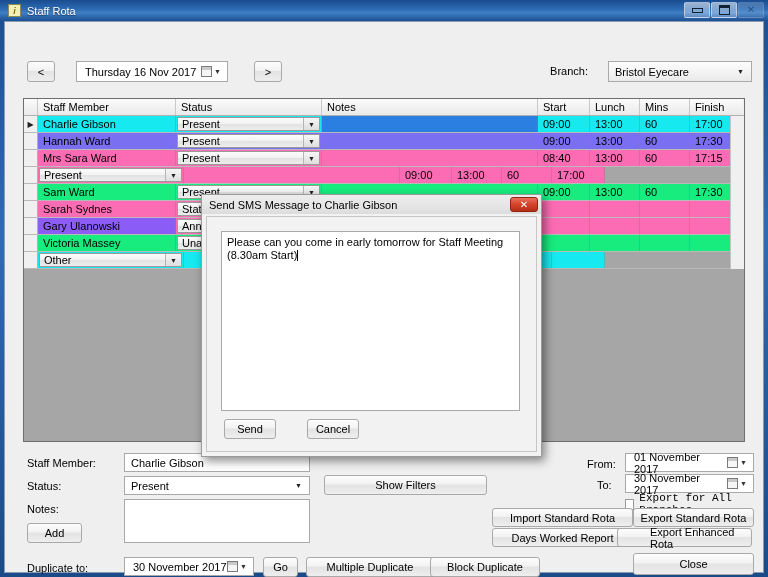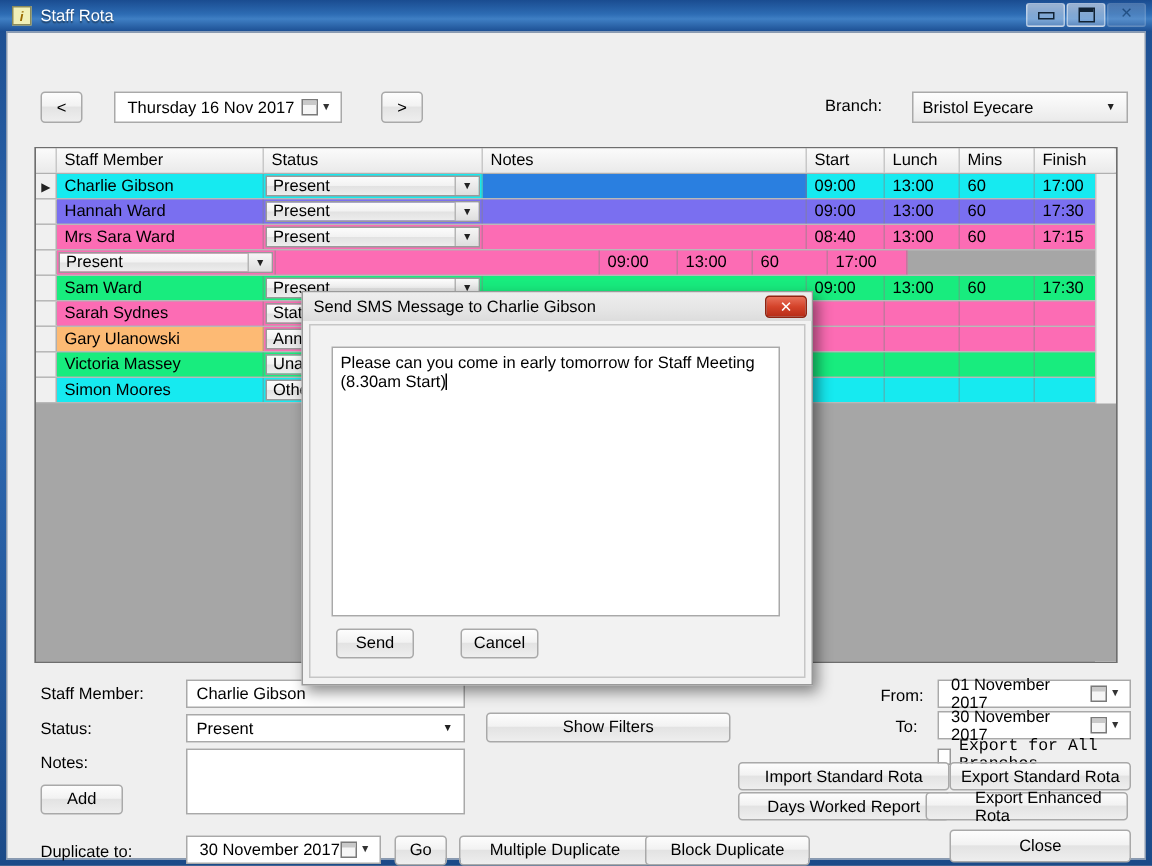--- a/index.html
+++ b/index.html
@@ -264,21 +264,21 @@
               </div>
             </div>
             <div class="gc c-notes" style="background: rgb(252, 108, 180);"></div>
             <div class="gc c-start" style="background: rgb(252, 108, 180);"></div>
             <div class="gc c-lunch" style="background: rgb(252, 108, 180);"></div>
             <div class="gc c-mins" style="background: rgb(252, 108, 180);"></div>
             <div class="gc c-finish" style="background: rgb(252, 108, 180);"></div>
           </div>
           <div class="grow">
             <div class="gc selmark"></div>
-            <div class="gc c-name" style="background: #fdba74;">Gary Ulanowski</div>
+            <div class="gc c-name" style="background: #8b5cf6;">Gary Ulanowski</div>
             <div class="gc statuscell c-status" style="background: rgb(252, 108, 180);">
               <div class="statusbox">
                 <span class="stext">Annual holiday</span>
                 <span class="sarrow">▼</span>
               </div>
             </div>
             <div class="gc c-notes" style="background: rgb(252, 108, 180);"></div>
             <div class="gc c-start" style="background: rgb(252, 108, 180);"></div>
             <div class="gc c-lunch" style="background: rgb(252, 108, 180);"></div>
             <div class="gc c-mins" style="background: rgb(252, 108, 180);"></div>
@@ -294,21 +294,20 @@
               </div>
             </div>
             <div class="gc c-notes" style="background: rgb(24, 236, 126);"></div>
             <div class="gc c-start" style="background: rgb(24, 236, 126);"></div>
             <div class="gc c-lunch" style="background: rgb(24, 236, 126);"></div>
             <div class="gc c-mins" style="background: rgb(24, 236, 126);"></div>
             <div class="gc c-finish" style="background: rgb(24, 236, 126);"></div>
           </div>
           <div class="grow">
             <div class="gc selmark"></div>
-            <div class="gc c-name" style="background: rgb(22, 234, 240);">Simon Moores</div>
             <div class="gc statuscell c-status" style="background: rgb(22, 234, 240);">
               <div class="statusbox">
                 <span class="stext">Other</span>
                 <span class="sarrow">▼</span>
               </div>
             </div>
             <div class="gc c-notes" style="background: rgb(22, 234, 240);"></div>
             <div class="gc c-start" style="background: rgb(22, 234, 240);"></div>
             <div class="gc c-lunch" style="background: rgb(22, 234, 240);"></div>
             <div class="gc c-mins" style="background: rgb(22, 234, 240);"></div>

